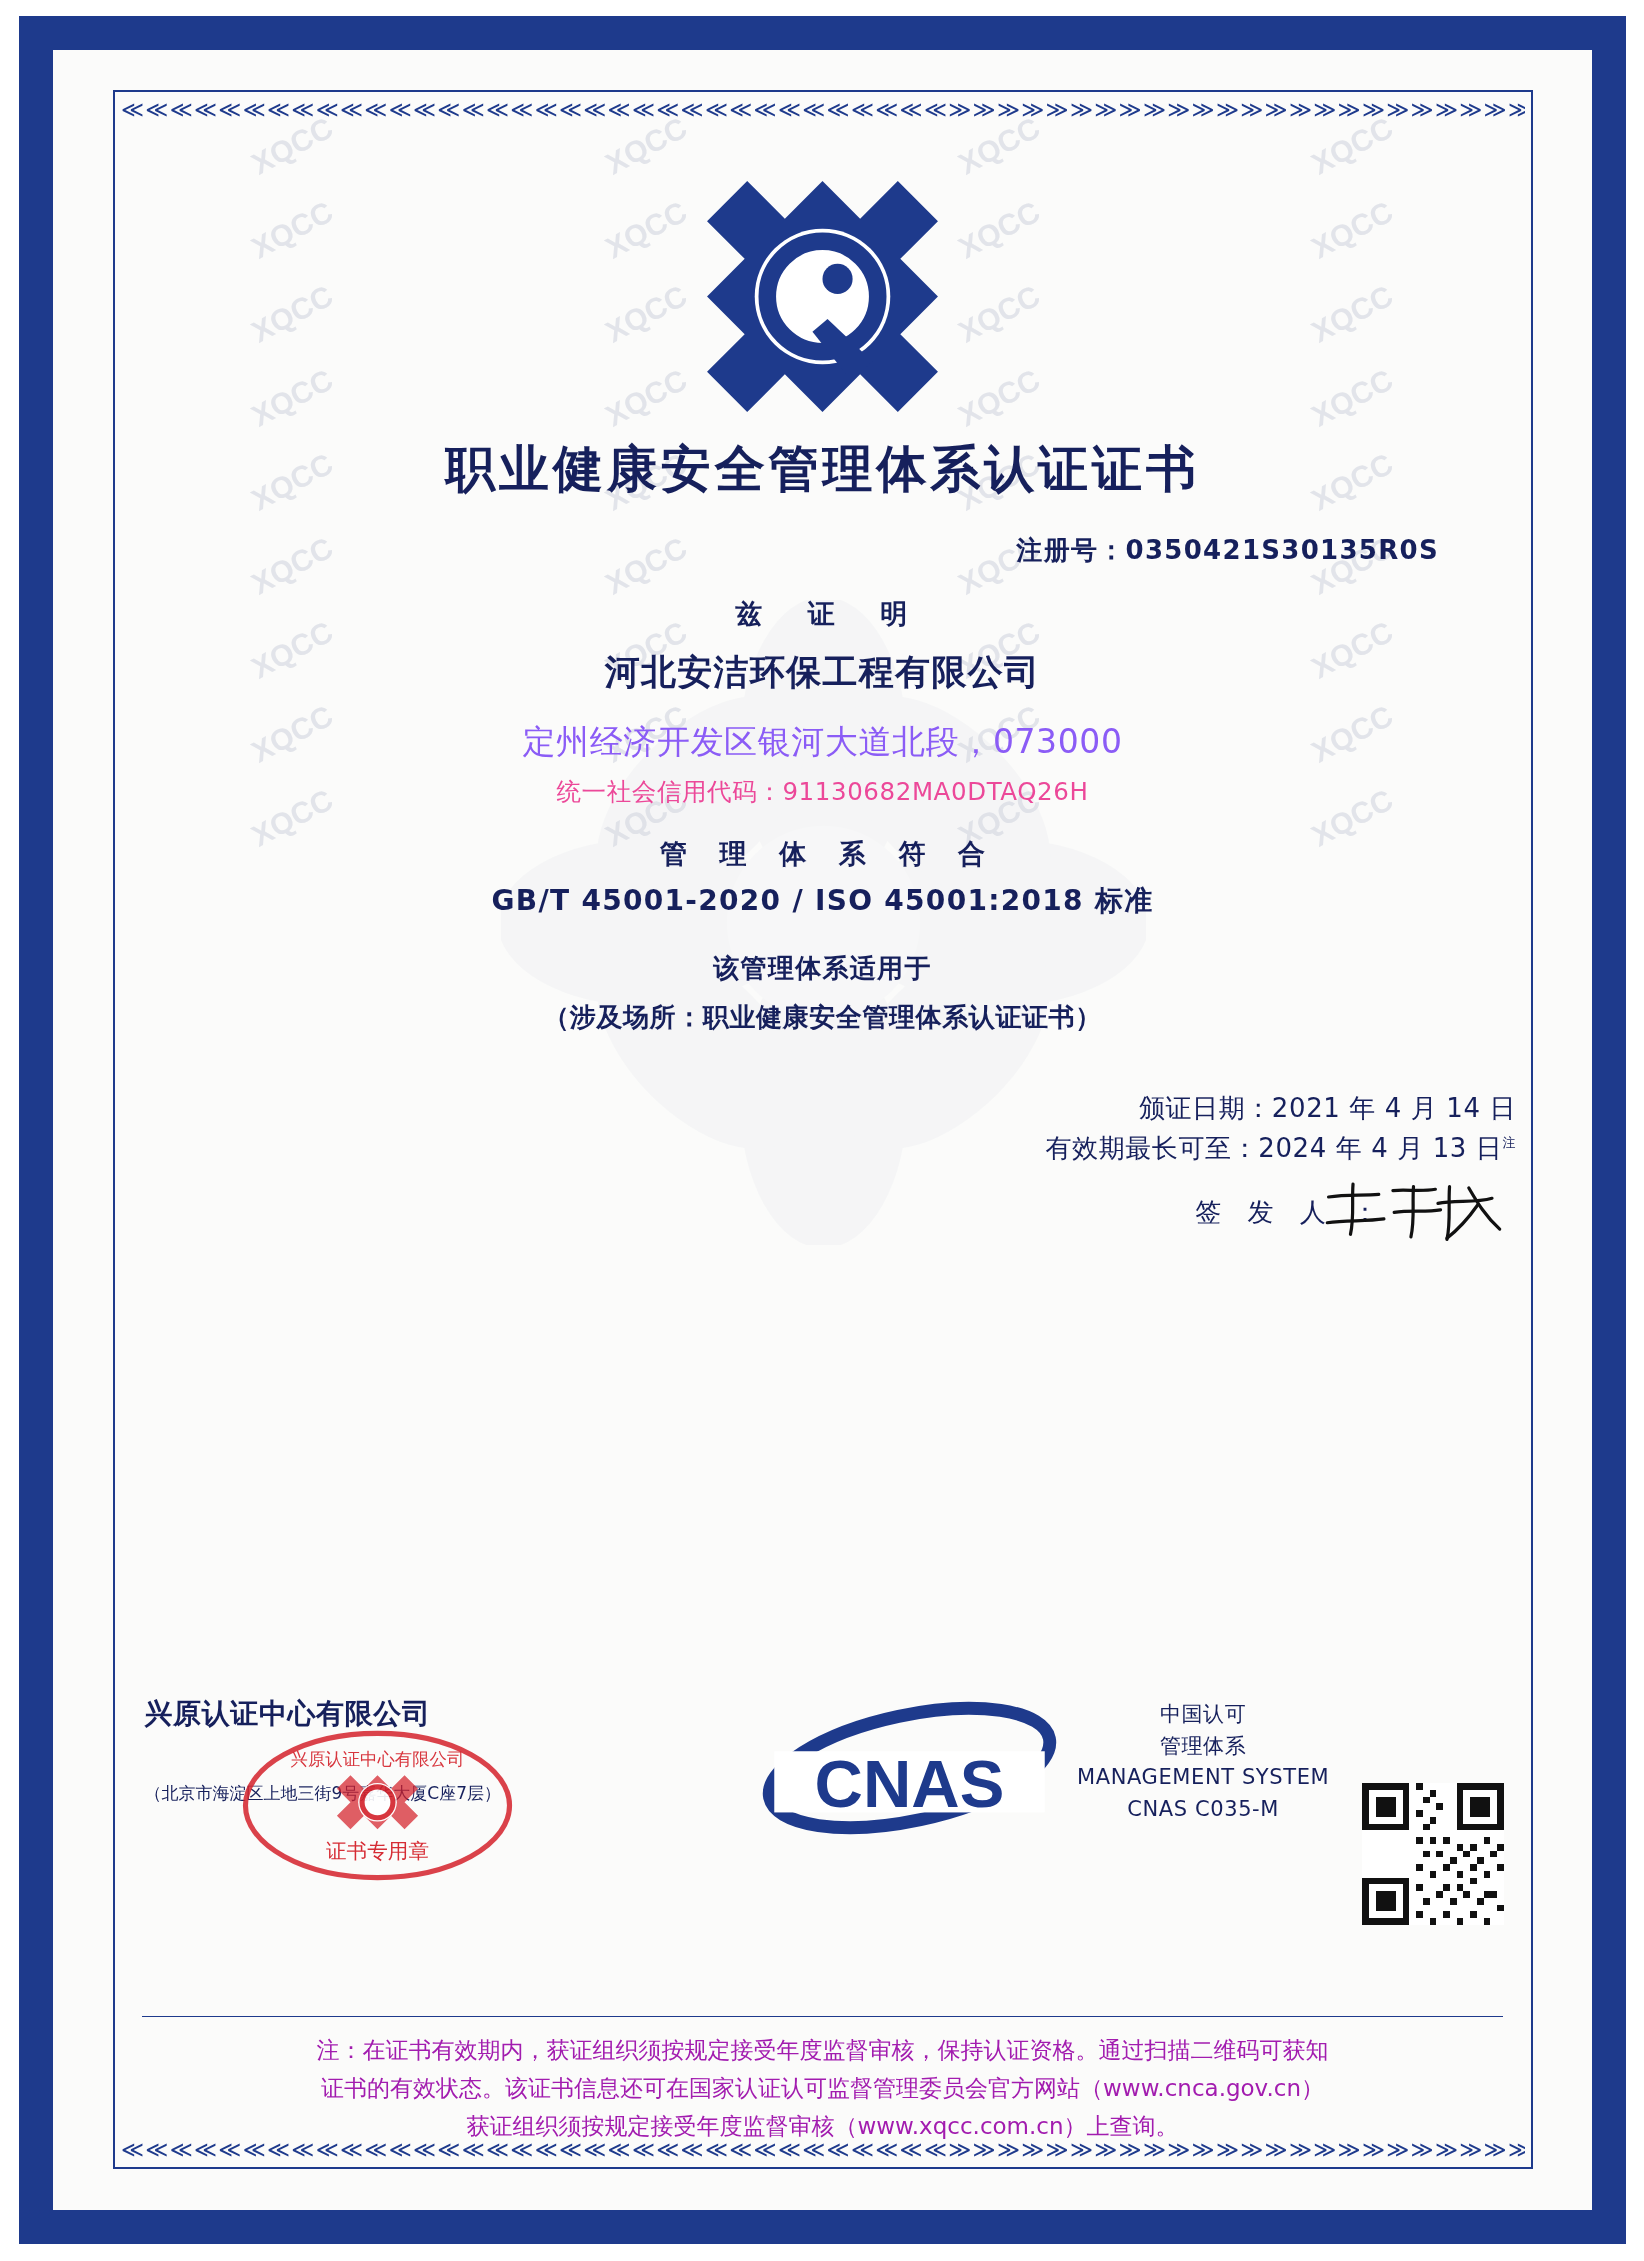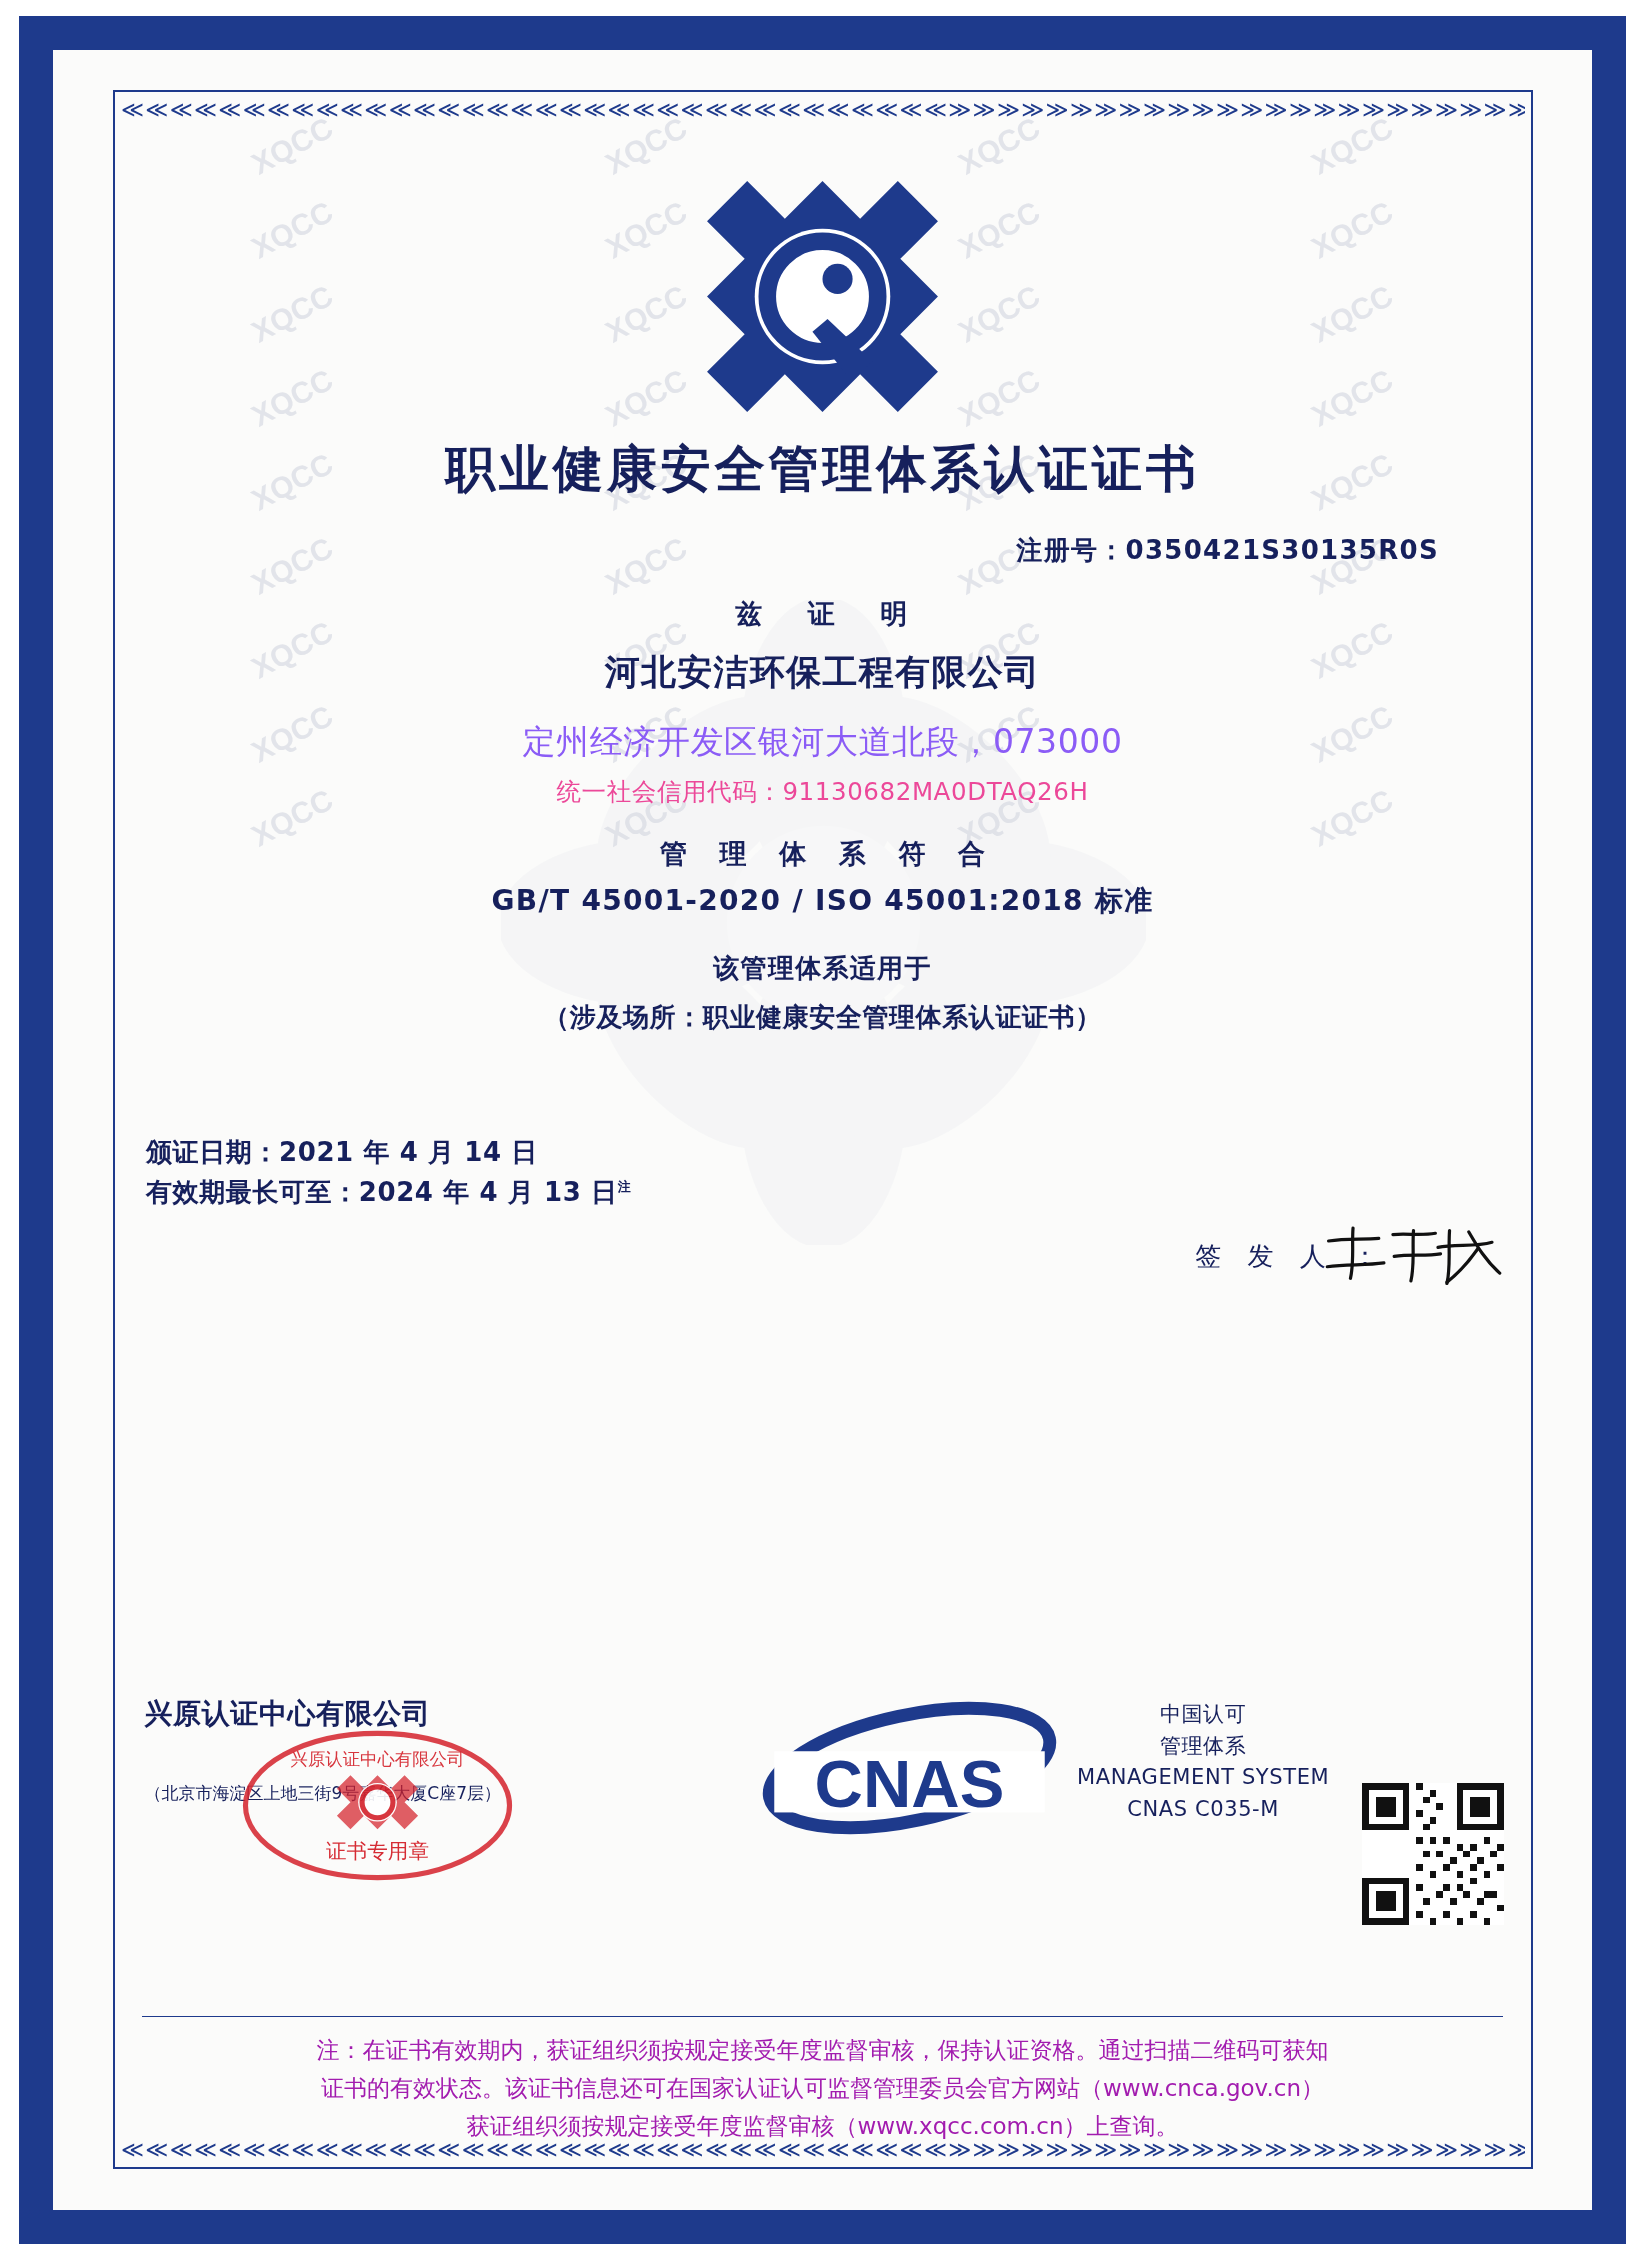--- a/index.html
+++ b/index.html
@@ -157,25 +157,24 @@
     letter-spacing:1.3px;
   }
   .scope-site{
     margin-top:14px;
     font-size:26px;
     font-weight:bold;
     color:#16205c;
     letter-spacing:0.6px;
   }
   .dates{
-    margin-top:97px;
-    text-align:left;
+    margin-top:53px;
+    text-align:right;
     padding-left:17px;
     color:#16205c;
-    font-weight:bold;
   }
   .dates div{
     font-size:26px;
     line-height:1.55;
     letter-spacing:0.6px;
   }
   .dates sup{font-size:13px;}
   .signer{
     margin-top:26px;
     text-align:right;

